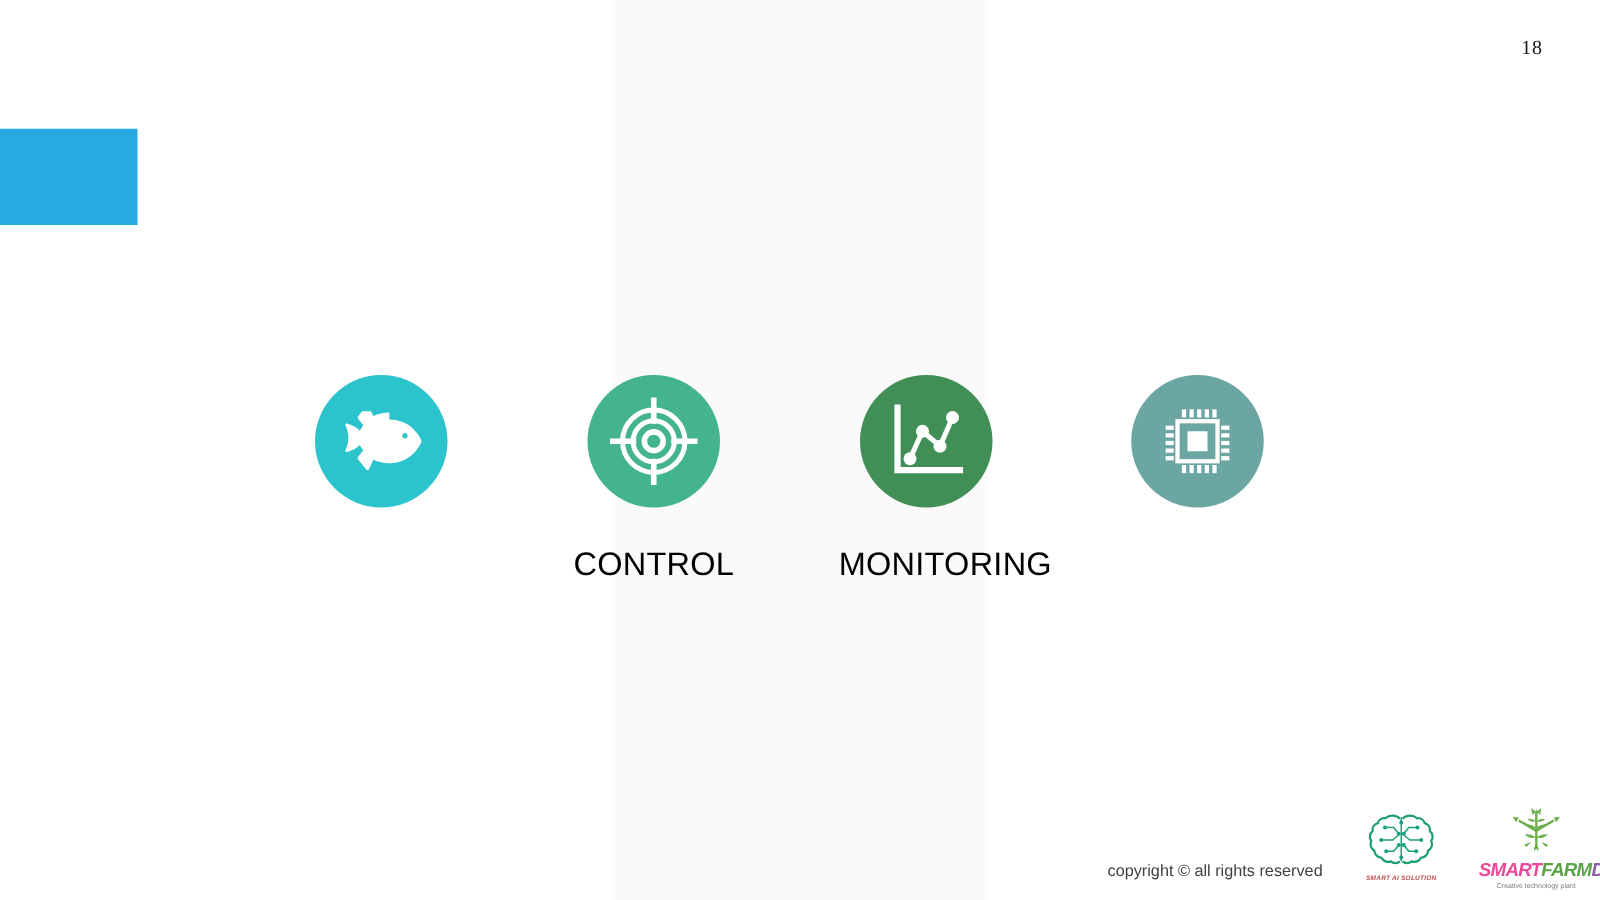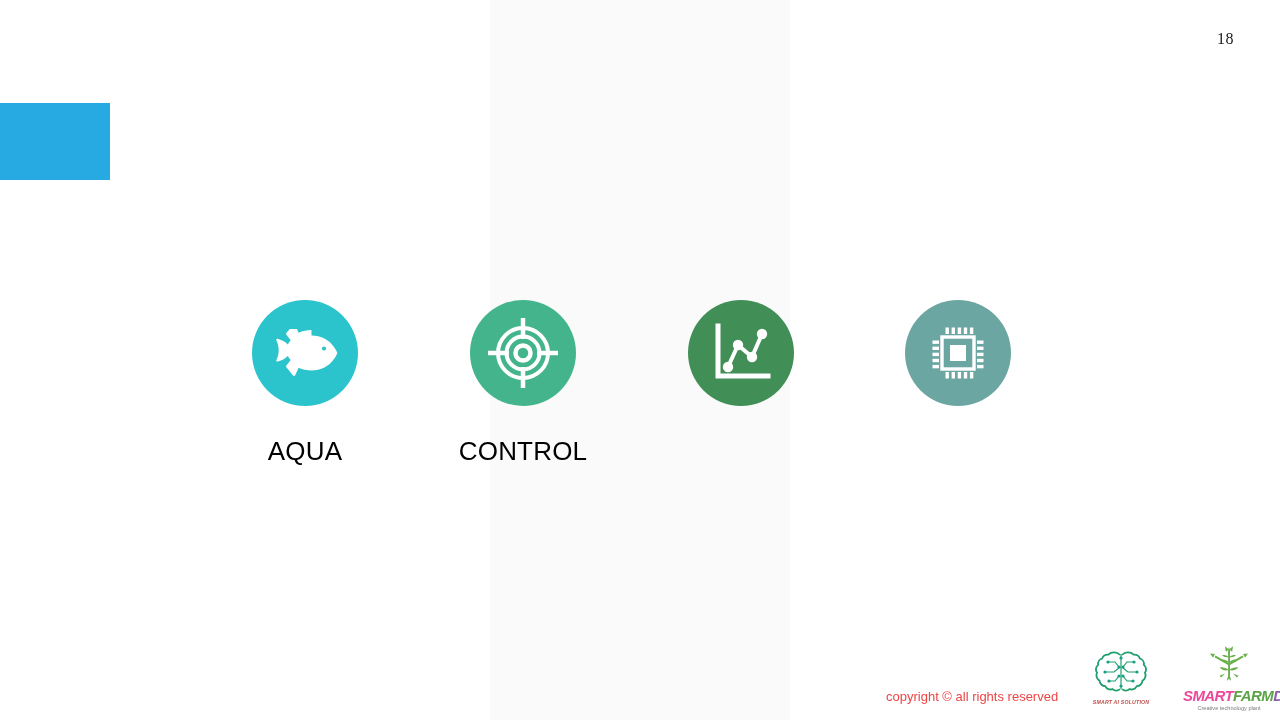--- a/index.html
+++ b/index.html
@@ -93,21 +93,21 @@
     font-family: "Liberation Sans", sans-serif;
     letter-spacing: 0.2px;
     white-space: nowrap;
   }
   
   .copyright {
     position: absolute;
     left: 886px;
     top: 689px;
     font-size: 13px;
-    color: #ef4444;
+    color: #404040;
     white-space: nowrap;
   }
   .logo-ai {
     position: absolute;
     left: 1090px;
     top: 650px;
     width: 62px;
     height: 58px;
     text-align: center;
   }
@@ -162,21 +162,20 @@
 
     <div class="icon-item i0">
       <div class="icon-circle" style="background:#2bc4cc;">
         <span>
           <svg width="68" height="48" viewBox="0 0 68 48">
             <path fill="#ffffff" d="M40.5 6.5c9.5 0 17.5 4.2 22.5 11.5 1.6 2.3 2.6 4.2 3 5.1.3.6.3 1.2 0 1.8-.4.9-1.4 2.8-3 5.1-5 7.3-13 11.5-22.5 11.5-4.6 0-9-1-12.9-2.8l-3.4 7.6c-.4.9-1.6 1-2.2.3l-6.6-8.3c-.4-.5-.4-1.2 0-1.7l4.3-5.5c-1.1-1.3-2.1-2.7-2.9-4.2-2 2.2-5.5 4.3-10.1 5.6-.9.3-1.7-.6-1.3-1.4 1.5-3.2 2.3-6.6 2.3-9.9 0-3.3-.8-6.7-2.3-9.9-.4-.9.4-1.8 1.3-1.5 4.6 1.4 8.1 3.5 10.1 5.7.8-1.5 1.8-2.9 2.9-4.2l-4.3-5.5c-.4-.5-.4-1.2 0-1.7l6.6-8.3c.6-.8 1.8-.6 2.2.3l3.4 7.6c3.9-1.8 8.3-2.8 12.9-2.8z"></path>
             <circle cx="53" cy="19.5" r="2.1" fill="#2bc4cc"></circle>
           </svg>
         </span>
       </div>
-      <div class="icon-label">AQUA</div>
     </div>
 
     <div class="icon-item i1">
       <div class="icon-circle" style="background:#43b48c;">
         <span>
           <svg width="72" height="72" viewBox="0 0 72 72">
             <g fill="none" stroke="#ffffff" stroke-width="4">
               <circle cx="36" cy="36" r="25"></circle>
               <circle cx="36" cy="36" r="16.5"></circle>
             </g>
@@ -199,20 +198,21 @@
           <svg width="60" height="60" viewBox="0 0 60 60">
             <polyline points="7,3 7,53 57,53" fill="none" stroke="#ffffff" stroke-width="5" stroke-linecap="square"></polyline>
             <polyline points="17,44 27,22 41,34 51,11" fill="none" stroke="#ffffff" stroke-width="4"></polyline>
             <circle cx="17" cy="44" r="5.2" fill="#ffffff"></circle>
             <circle cx="27" cy="22" r="5.2" fill="#ffffff"></circle>
             <circle cx="41" cy="34" r="5.2" fill="#ffffff"></circle>
             <circle cx="51" cy="11" r="5.2" fill="#ffffff"></circle>
           </svg>
         </span>
       </div>
+      <div class="icon-label">MONITORING</div>
     </div>
 
     <div class="icon-item i3">
       <div class="icon-circle" style="background:#6ba6a2;">
         <span>
           <svg width="58" height="58" viewBox="0 0 58 58">
             <rect x="13" y="13" width="32" height="32" fill="none" stroke="#ffffff" stroke-width="3.4"></rect>
             <rect x="21" y="21" width="16" height="16" fill="#ffffff"></rect>
             <g fill="#ffffff">
               <rect x="16.5" y="3.5" width="3.4" height="6.5"></rect>

